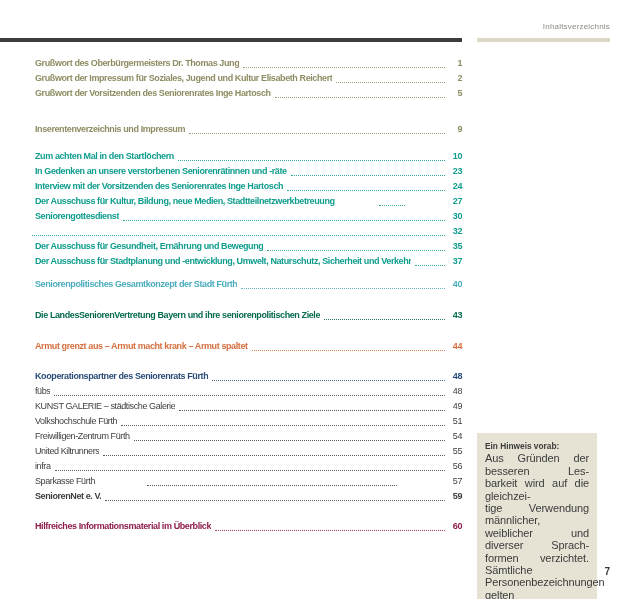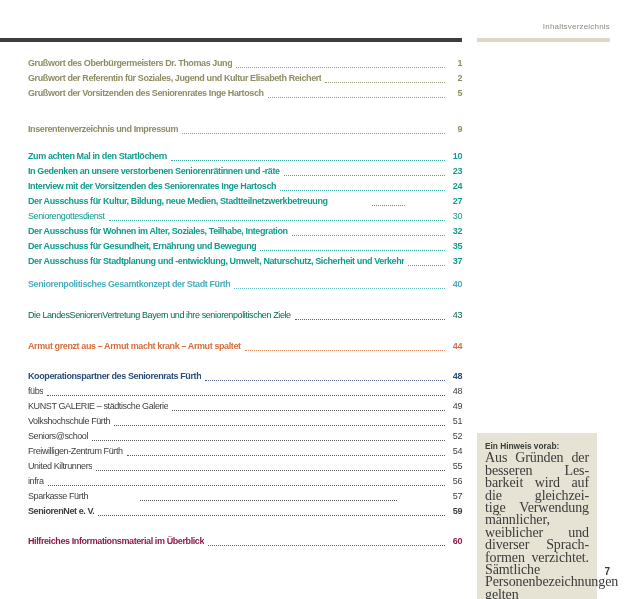--- a/index.html
+++ b/index.html
@@ -14,35 +14,35 @@
   }
   .rule-dark{position:absolute;left:0;top:38px;width:462px;height:4px;}
   .rule-light{position:absolute;left:477px;top:38px;width:133px;height:4px;}
   
   .toc{position:absolute;left:28px;top:56px;width:434px;}
   .toc-group{margin:0;}
   .toc-row{
     display:flex;align-items:flex-end;height:15px;line-height:15px;
     font-size:9px;letter-spacing:-0.4px;white-space:nowrap;
   }
-  .toc-row .lab{flex:0 1 auto;overflow:hidden;}
+  .toc-row .lab{flex:0 1 auto;overflow:hidden;margin-left:7px;}
   .toc-row .leader{
     flex:1 1 0;min-width:0;border-bottom:1.5px dotted currentColor;
     margin:0 3px 3px 4px;opacity:.85;
   }
   .toc-row .pg{flex:0 0 auto;min-width:14px;text-align:right;}
   
   .hint-box{
     position:absolute;left:477px;top:433px;width:120px;box-sizing:border-box;
     padding:7px 8px 14px 8px;color:#3b3b3b;
   }
   .hint-title{font-size:8.3px;font-weight:700;line-height:12.4px;}
   .hint-line{
-    font-size:14px;line-height:12.4px;letter-spacing:-0.1px;
-    text-align:justify;text-align-last:justify;font-family:Liberation Serif, serif;
+    font-size:11px;line-height:12.4px;letter-spacing:-0.1px;
+    text-align:justify;text-align-last:justify;
   }
   .hint-line.last{text-align-last:left;}
   
   .page-number{
     position:absolute;top:566px;right:20px;font-size:10px;font-weight:700;color:#3a3a3a;
   }
 </style>
 </head>
 <body>
 
@@ -51,21 +51,21 @@
 <div class="rule-light" style="background: rgb(220, 217, 199);"></div>
 
 <div class="toc">
     <div class="toc-group" style="margin-top: 0px;">
       <div class="toc-row" style="color: rgb(142, 141, 99); font-weight: 700;">
         <span class="lab">Grußwort des Oberbürgermeisters Dr. Thomas Jung</span>
         <span class="leader"></span>
         <span class="pg">1</span>
       </div>
       <div class="toc-row" style="color: rgb(142, 141, 99); font-weight: 700;">
-        <span class="lab">Grußwort der Referentin für Soziales, Jugend und Kultur Elisabeth Reichert</span>
+        <span class="lab">Grußwort der Impressum für Soziales, Jugend und Kultur Elisabeth Reichert</span>
         <span class="leader"></span>
         <span class="pg">2</span>
       </div>
       <div class="toc-row" style="color: rgb(142, 141, 99); font-weight: 700;">
         <span class="lab">Grußwort der Vorsitzenden des Seniorenrates Inge Hartosch</span>
         <span class="leader"></span>
         <span class="pg">5</span>
       </div>
     </div>
     <div class="toc-group" style="margin-top: 21px;">
@@ -89,27 +89,26 @@
       <div class="toc-row" style="color: rgb(15, 157, 141); font-weight: 700;">
         <span class="lab">Interview mit der Vorsitzenden des Seniorenrates Inge Hartosch</span>
         <span class="leader"></span>
         <span class="pg">24</span>
       </div>
       <div class="toc-row" style="color: rgb(15, 157, 141); font-weight: 700; gap: 40px;">
         <span class="lab">Der Ausschuss für Kultur, Bildung, neue Medien, Stadtteilnetzwerkbetreuung</span>
         <span class="leader"></span>
         <span class="pg">27</span>
       </div>
-      <div class="toc-row" style="color: rgb(15, 157, 141); font-weight: 400;">
+      <div class="toc-row" style="color: rgb(15, 157, 141); font-weight: 700;">
         <span class="lab">Seniorengottesdienst</span>
         <span class="leader"></span>
         <span class="pg">30</span>
       </div>
       <div class="toc-row" style="color: rgb(15, 157, 141); font-weight: 700;">
-        <span class="lab">Der Ausschuss für Wohnen im Alter, Soziales, Teilhabe, Integration</span>
         <span class="leader"></span>
         <span class="pg">32</span>
       </div>
       <div class="toc-row" style="color: rgb(15, 157, 141); font-weight: 700;">
         <span class="lab">Der Ausschuss für Gesundheit, Ernährung und Bewegung</span>
         <span class="leader"></span>
         <span class="pg">35</span>
       </div>
       <div class="toc-row" style="color: rgb(15, 157, 141); font-weight: 700;">
         <span class="lab">Der Ausschuss für Stadtplanung und -entwicklung, Umwelt, Naturschutz, Sicherheit und Verkehr</span>
@@ -118,21 +117,21 @@
       </div>
     </div>
     <div class="toc-group" style="margin-top: 8px;">
       <div class="toc-row" style="color: rgb(74, 172, 188); font-weight: 700;">
         <span class="lab">Seniorenpolitisches Gesamtkonzept der Stadt Fürth</span>
         <span class="leader"></span>
         <span class="pg">40</span>
       </div>
     </div>
     <div class="toc-group" style="margin-top: 16px;">
-      <div class="toc-row" style="color: rgb(4, 106, 80); font-weight: 400;">
+      <div class="toc-row" style="color: rgb(4, 106, 80); font-weight: 700;">
         <span class="lab">Die LandesSeniorenVertretung Bayern und ihre seniorenpolitischen Ziele</span>
         <span class="leader"></span>
         <span class="pg">43</span>
       </div>
     </div>
     <div class="toc-group" style="margin-top: 16px;">
       <div class="toc-row" style="color: rgb(213, 111, 62); font-weight: 700;">
         <span class="lab">Armut grenzt aus – Armut macht krank – Armut spaltet</span>
         <span class="leader"></span>
         <span class="pg">44</span>
@@ -153,25 +152,20 @@
       </div>
       <div class="toc-row" style="color: rgb(62, 62, 62); font-weight: 400;">
         <span class="lab">KUNST GALERIE – städtische Galerie</span>
         <span class="leader"></span>
         <span class="pg">49</span>
       </div>
       <div class="toc-row" style="color: rgb(62, 62, 62); font-weight: 400;">
         <span class="lab">Volkshochschule Fürth</span>
         <span class="leader"></span>
         <span class="pg">51</span>
-      </div>
-      <div class="toc-row" style="color: rgb(62, 62, 62); font-weight: 400;">
-        <span class="lab">Seniors@school</span>
-        <span class="leader"></span>
-        <span class="pg">52</span>
       </div>
       <div class="toc-row" style="color: rgb(62, 62, 62); font-weight: 400;">
         <span class="lab">Freiwilligen-Zentrum Fürth</span>
         <span class="leader"></span>
         <span class="pg">54</span>
       </div>
       <div class="toc-row" style="color: rgb(62, 62, 62); font-weight: 400;">
         <span class="lab">United Kiltrunners</span>
         <span class="leader"></span>
         <span class="pg">55</span>

